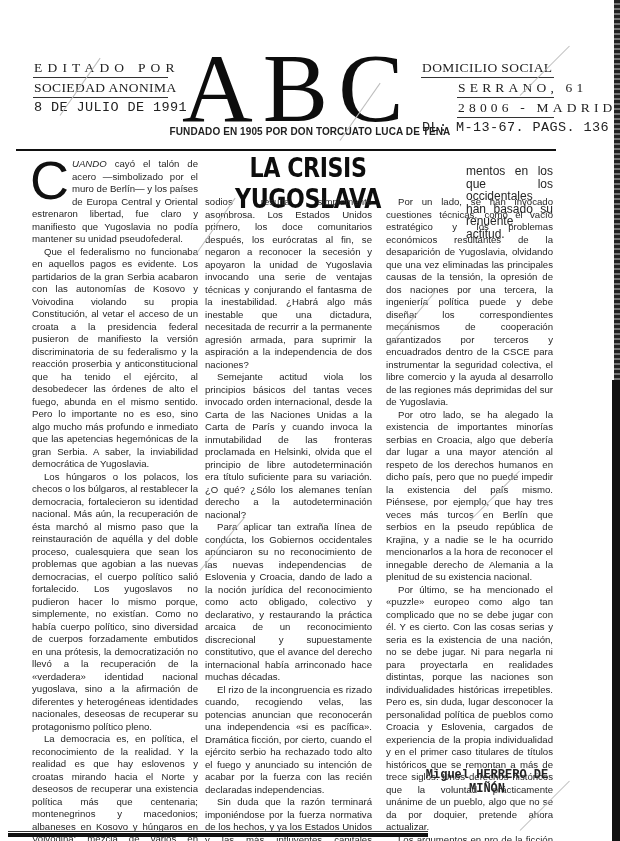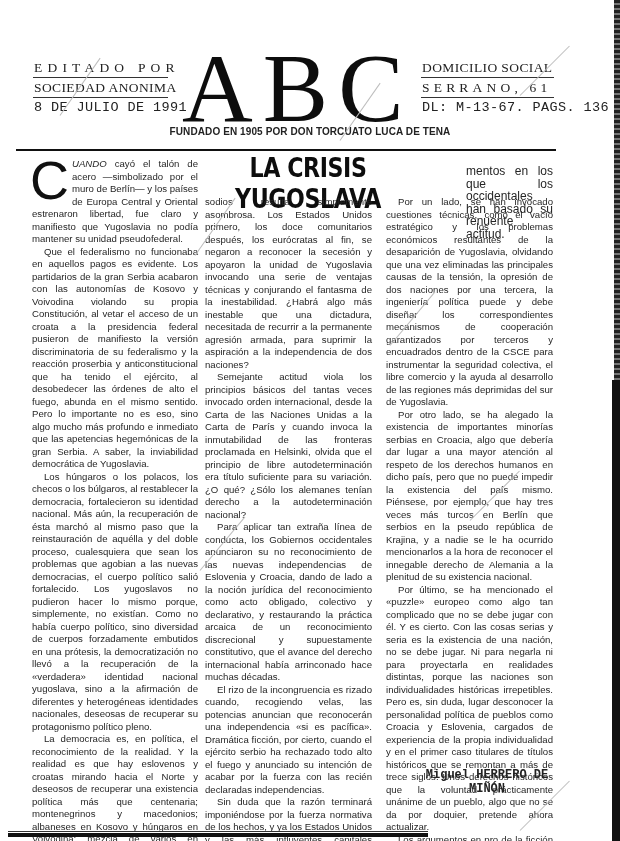--- a/index.html
+++ b/index.html
@@ -7,21 +7,21 @@
   .page { position: absolute; left: 0; top: 0; width: 620px; height: 841px; }
   .right-edge { position: absolute; right: 0; top: 0; width: 6px; height: 841px; background: repeating-linear-gradient(#222 0 3px, #777 3px 5px); }
   .right-edge2 { position: absolute; right: 0; top: 380px; width: 8px; height: 461px; background: #111; }
 
   .hdr-box { position: absolute; font-family: "Liberation Serif", serif; font-size: 13.5px; line-height: 19px; color: #222; letter-spacing: 0.4px; }
   .hdr-box div { border-bottom: 1px solid #333; white-space: nowrap; padding-left: 1px; }
   .hdr-box div:last-child { border-bottom: none; font-family: Liberation Mono, monospace; }
   .hdr-left { left: 33px; top: 58px; width: 135px; }
   .hdr-right { left: 421px; top: 58px; width: 133px; }
   .spaced { letter-spacing: 5.2px; }
-  .spaced2 { letter-spacing: 4.2px; }
+  .spaced2 { letter-spacing: 4.2px; margin-left: 36px; }
 
   .masthead { position: absolute; left: 182px; top: 40px; width: 230px; font-family: "Liberation Serif", serif; font-size: 98px; line-height: 96px; letter-spacing: 10px; color: #0d0d0d; text-align: center; font-weight: normal; }
 
   .founded { position: absolute; left: 130px; top: 126px; width: 360px; text-align: center; font-family: "Liberation Sans", sans-serif; font-weight: bold; font-size: 10px; letter-spacing: 0.1px; color: #222; }
   .rule { position: absolute; left: 16px; top: 149px; width: 540px; height: 2px; background: #111; }
 
   .headline { position: absolute; left: 158px; top: 152px; width: 300px; text-align: center; font-family: "DejaVu Sans", sans-serif; font-weight: bold; font-size: 27px; letter-spacing: -0.5px; transform: scaleX(0.82); transform-origin: center top; color: #0d0d0d; }
 
   .col { position: absolute; font-family: "Liberation Sans", sans-serif; font-size: 9.6px; line-height: 12.5px; color: #262626; text-align: justify; hyphens: manual; }
   .col p { margin: 0; text-indent: 12px; }
@@ -53,20 +53,21 @@
     <div class="spaced">EDITADO POR</div>
     <div>SOCIEDAD ANONIMA</div>
     <div>8 DE JULIO DE 1991</div>
   </div>
 
   <div class="masthead">ABC</div>
 
   <div class="hdr-box hdr-right">
     <div>DOMICILIO SOCIAL</div>
     <div class="spaced2">SERRANO, 61</div>
+    <div class="spaced2">28006 - MADRID</div>
     <div>DL: M-13-67. PAGS. 136</div>
   </div>
 
   <div class="founded">FUNDADO EN 1905 POR DON TORCUATO LUCA DE TENA</div>
   <div class="rule"></div>
 
   <div class="headline">LA CRISIS YUGOSLAVA</div>
 
   <div class="col c1">
     <p class="noind">

